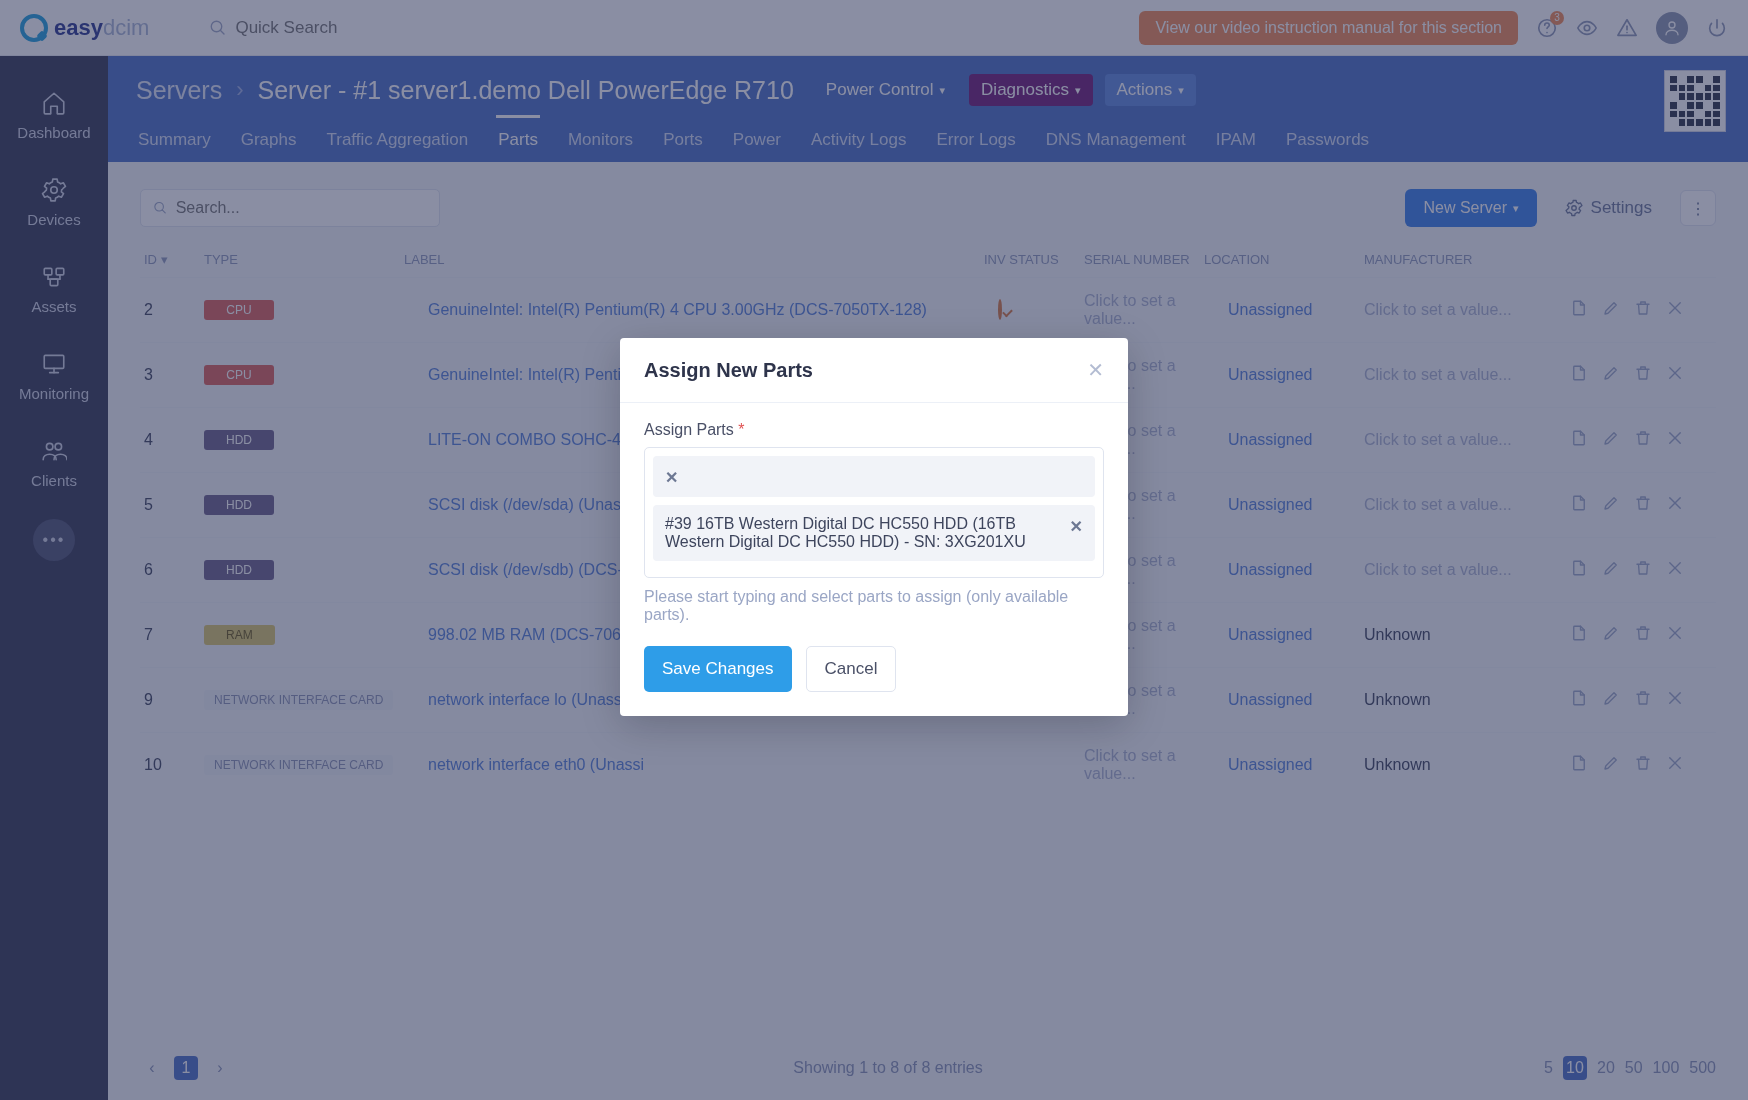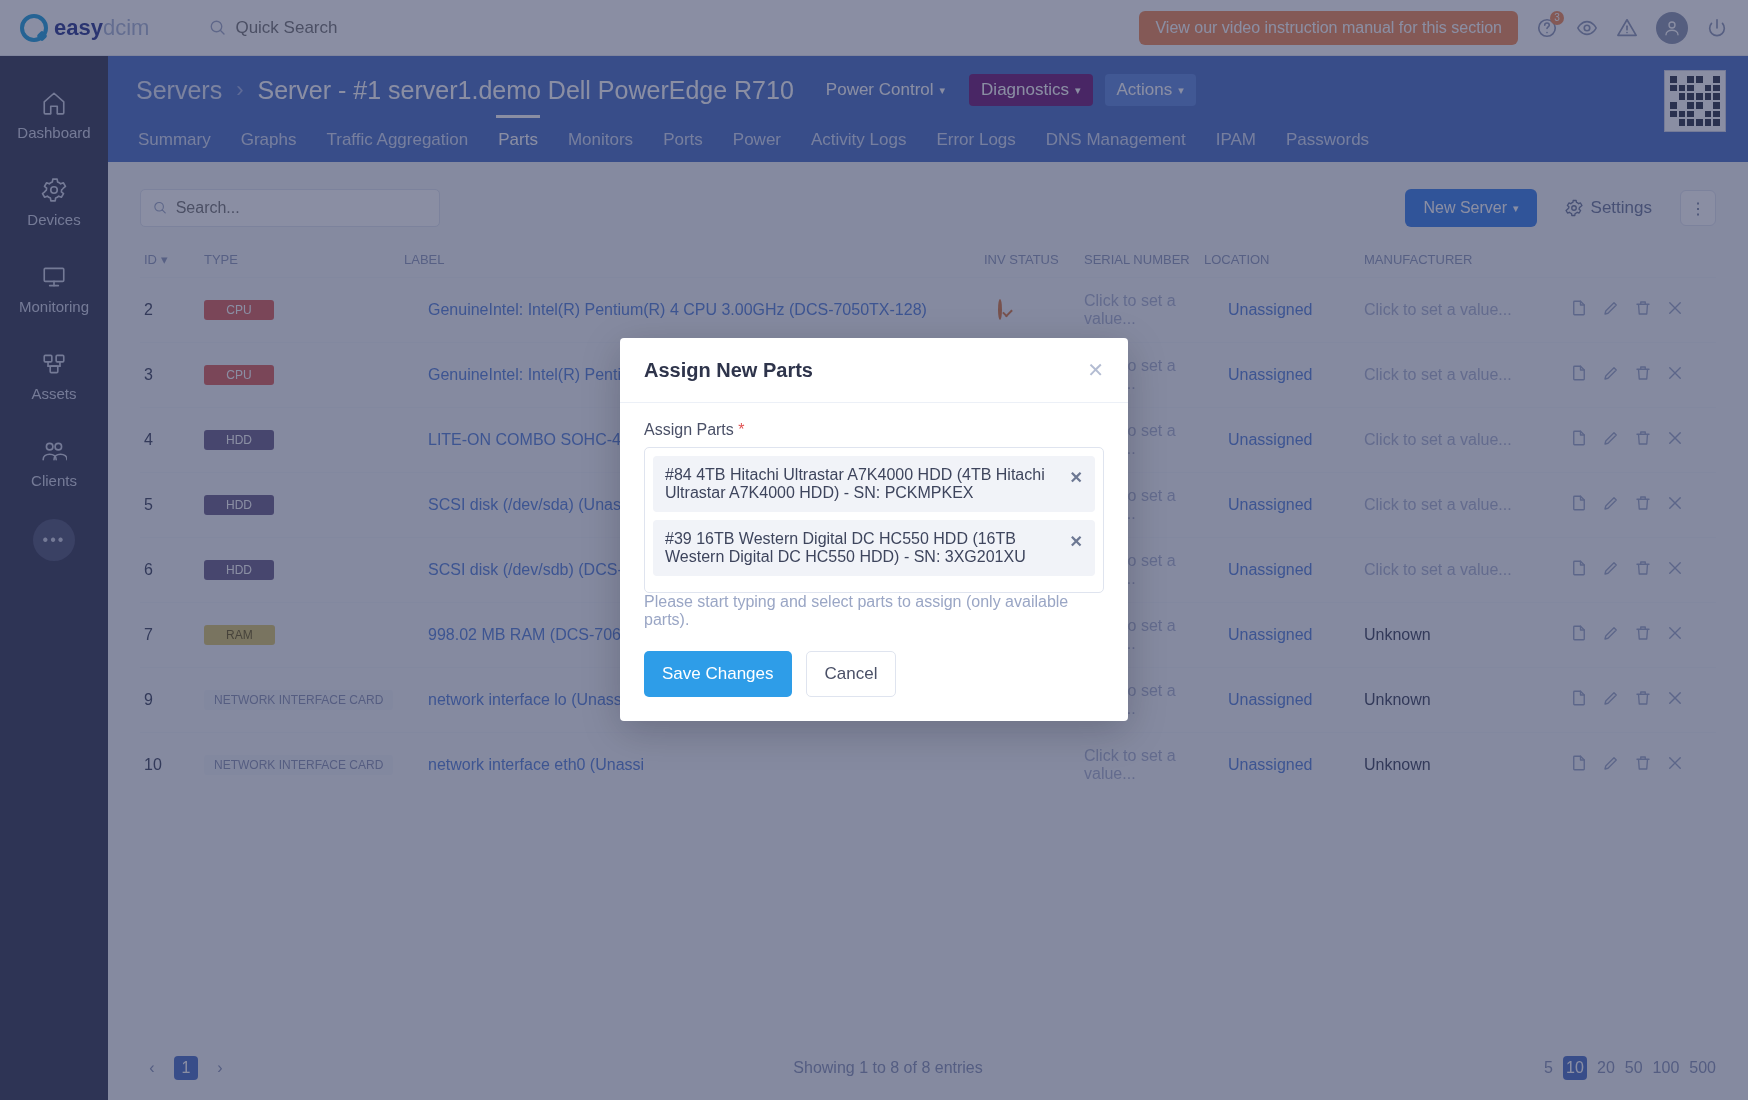--- a/index.html
+++ b/index.html
@@ -90,21 +90,21 @@
 .modal { position:fixed; left:50%; top:338px; transform:translateX(-50%); width:508px; background:#fff; border-radius:4px; box-shadow:0 10px 40px rgba(0,0,0,0.2);}
 .modal-head { display:flex; align-items:center; justify-content:space-between; padding:20px 24px; border-bottom:1px solid #ecf0f7;}
 .modal-head h3{font-size:20px;font-weight:600;color:#2e344b;}
 .modal-close{color:#b3bcd2;font-size:20px;cursor:pointer;}
 .modal-body { padding:18px 24px 22px;}
 .fld-label { font-size:16px; color:#4a5067; margin-bottom:8px;}
 .fld-label .req{color:#e05252;}
 .chips { border:1px solid #dfe4ef; border-radius:5px; padding:8px; min-height:120px;}
 .chip { background:#f1f3f8; border-radius:4px; padding:10px 12px; font-size:16px; color:#3e455d; margin-bottom:8px; display:flex; align-items:flex-start; justify-content:space-between; gap:10px;}
 .chip .x{color:#6d7893;font-weight:700;cursor:pointer;padding-top:2px;}
-.help { color:#9aa6c5; font-size:16px; }
+.help { color:#9aa6c5; font-size:16px; margin-top:10px;}
 .modal-foot { padding:0 24px 24px; display:flex; gap:14px;}
 .btn-primary{background:#2e9de8;color:#fff;border:none;padding:12px 18px;border-radius:5px;font-size:17px;cursor:pointer;}
 .btn-cancel{background:#fff;border:1px solid #dfe4ef;padding:12px 18px;border-radius:5px;font-size:17px;color:#4a5067;cursor:pointer;}
 
 svg{fill:none;stroke-width:1.8;stroke-linecap:round;stroke-linejoin:round;}
 </style>
 </head>
 <body>
 
 <div class="topbar">
@@ -159,32 +159,32 @@
 
 <div class="sidenav">
   <div class="item"><svg viewBox="0 0 24 24">
         <path d="M3 11l9-8 9 8v10a1 1 0 01-1 1h-5v-7h-6v7H4a1 1 0 01-1-1z"></path>
       </svg><span>Dashboard</span></div>
   <div class="item"><svg viewBox="0 0 24 24">
         <circle cx="12" cy="12" r="3"></circle>
         <path d="M19 12a7 7 0 01-.2 1.7l2 1.6-2 3.4-2.4-1a7 7 0 01-2.9 1.7l-.4 2.6h-4l-.4-2.6a7 7 0 01-2.9-1.7l-2.4 1-2-3.4 2-1.6A7 7 0 015 12a7 7 0 01.2-1.7l-2-1.6 2-3.4 2.4 1A7 7 0 0110.5 4.6L10.9 2h4l.4 2.6a7 7 0 012.9 1.7l2.4-1 2 3.4-2 1.6A7 7 0 0119 12z"></path>
       </svg><span>Devices</span></div>
   <div class="item"><svg viewBox="0 0 24 24">
-        <rect x="3" y="4" width="18" height="12" rx="1"></rect>
-        <line x1="8" y1="20" x2="16" y2="20"></line>
-        <line x1="12" y1="16" x2="12" y2="20"></line>
-      </svg><span>Monitoring</span></div>
-  <div class="item"><svg viewBox="0 0 24 24">
         <rect x="3" y="4" width="7" height="6" rx="1"></rect>
         <rect x="14" y="4" width="7" height="6" rx="1"></rect>
         <rect x="8.5" y="14" width="7" height="6" rx="1"></rect>
         <line x1="6.5" y1="10" x2="6.5" y2="14"></line>
         <line x1="17.5" y1="10" x2="17.5" y2="14"></line>
         <line x1="6.5" y1="14" x2="17.5" y2="14"></line>
       </svg><span>Assets</span></div>
+  <div class="item"><svg viewBox="0 0 24 24">
+        <rect x="3" y="4" width="18" height="12" rx="1"></rect>
+        <line x1="8" y1="20" x2="16" y2="20"></line>
+        <line x1="12" y1="16" x2="12" y2="20"></line>
+      </svg><span>Monitoring</span></div>
   <div class="item"><svg viewBox="0 0 24 24">
         <circle cx="8" cy="8" r="3"></circle>
         <circle cx="16" cy="8" r="3"></circle>
         <path d="M2 20c0-3 2.5-5 6-5s6 2 6 5"></path>
         <path d="M12 20c0-3 2.5-5 6-5s6 2 6 5"></path>
       </svg><span>Clients</span></div>
   <div class="more">•••</div>
 </div>
 
 <div class="page">
@@ -528,21 +528,20 @@
 <div class="overlay"></div>
 <div class="modal">
   <div class="modal-head">
     <h3>Assign New Parts</h3>
     <span class="modal-close">✕</span>
   </div>
   <div class="modal-body">
     <div class="fld-label"><span>Assign Parts</span> <span class="req">*</span></div>
     <div class="chips" id="chips">
         <div class="chip">
-          <span>#84 4TB Hitachi Ultrastar A7K4000 HDD (4TB Hitachi Ultrastar A7K4000 HDD) - SN: PCKMPKEX</span>
           <span class="x">✕</span>
         </div>
         <div class="chip">
           <span>#39 16TB Western Digital DC HC550 HDD (16TB Western Digital DC HC550 HDD) - SN: 3XG201XU</span>
           <span class="x">✕</span>
         </div>
       </div>
     <div class="help">Please start typing and select parts to assign (only available parts).</div>
   </div>
   <div class="modal-foot">

